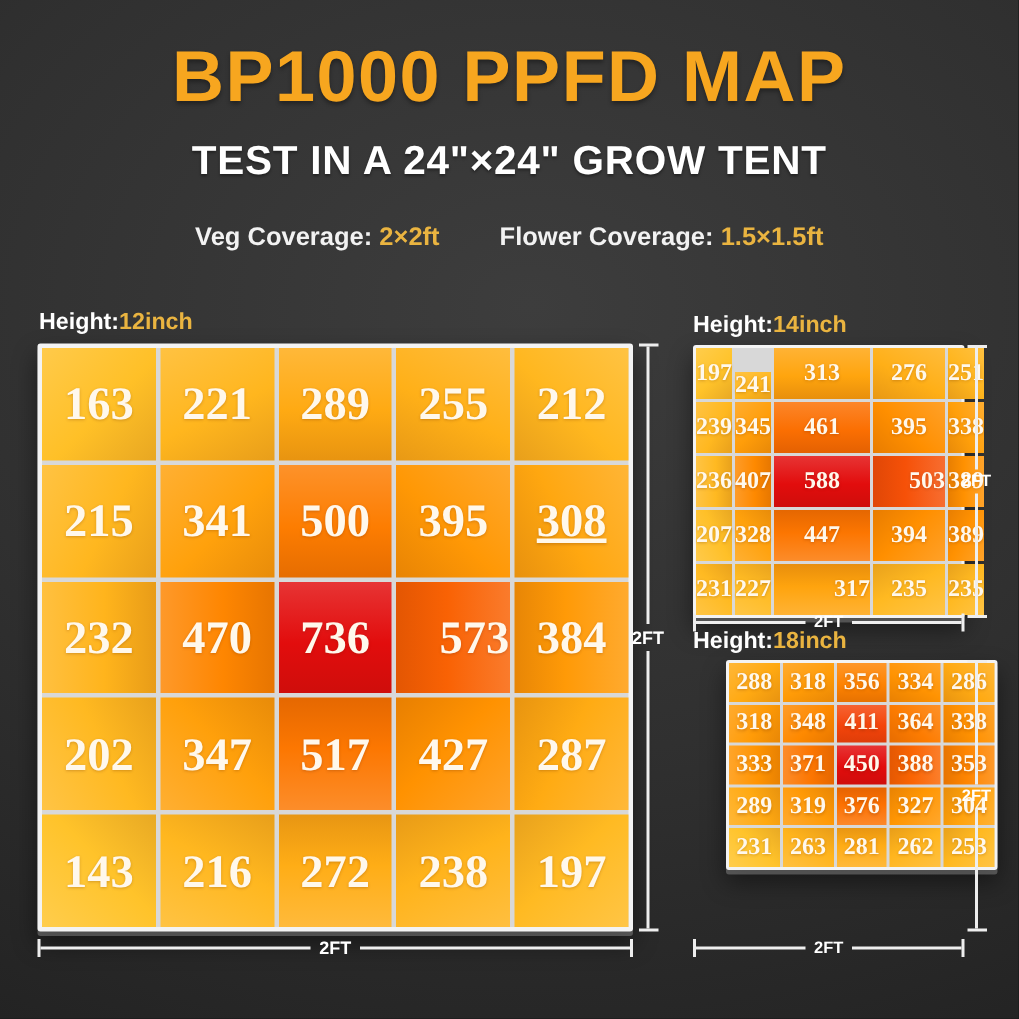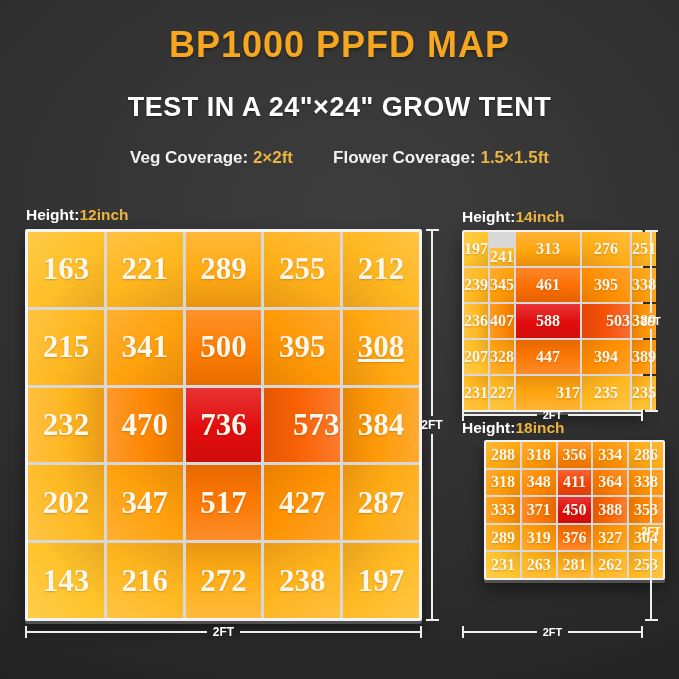--- a/index.html
+++ b/index.html
@@ -7,21 +7,21 @@
   .page {
     position:relative; width:679px; height:679px; overflow:hidden;
     font-family:"Liberation Sans", sans-serif;
     background:
       radial-gradient(115% 85% at 52% 30%, #3d3d3d 0%, #303030 52%, #262626 85%, #212121 100%);
   }
 
   
   .title {
     position:absolute; top:24px; left:0; right:0; text-align:center;
-    font-size:36px; font-weight:800; letter-spacing:1px;
+    font-size:48px; font-weight:800; letter-spacing:1px;
     color:#f7a61f; text-shadow:0 2px 3px rgba(0,0,0,.35);
   }
   .subtitle {
     position:absolute; top:92px; left:0; right:0; text-align:center;
     font-size:27px; font-weight:700; letter-spacing:.5px; color:#ffffff;
     text-shadow:0 1px 2px rgba(0,0,0,.4);
   }
   .coverage {
     position:absolute; top:148px; left:0; right:0;
     display:flex; justify-content:center; gap:40px;

